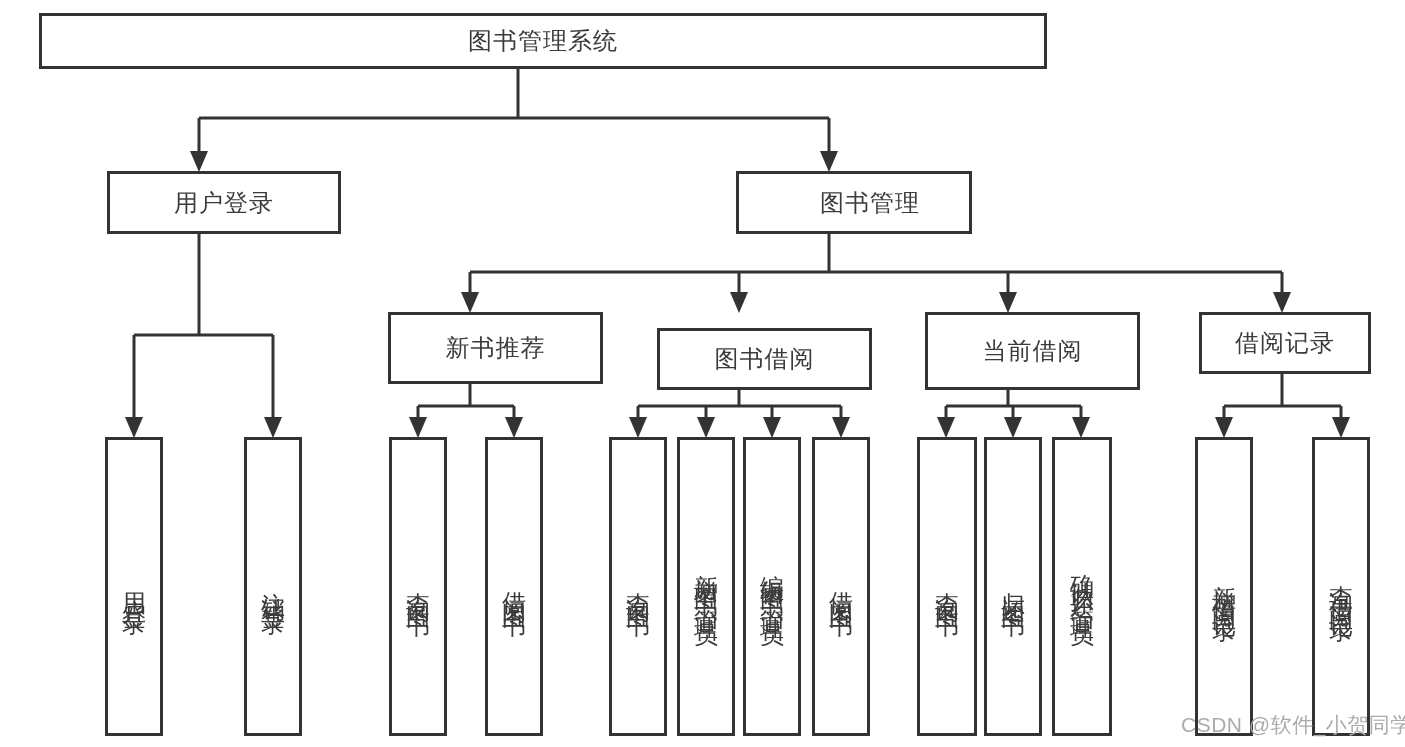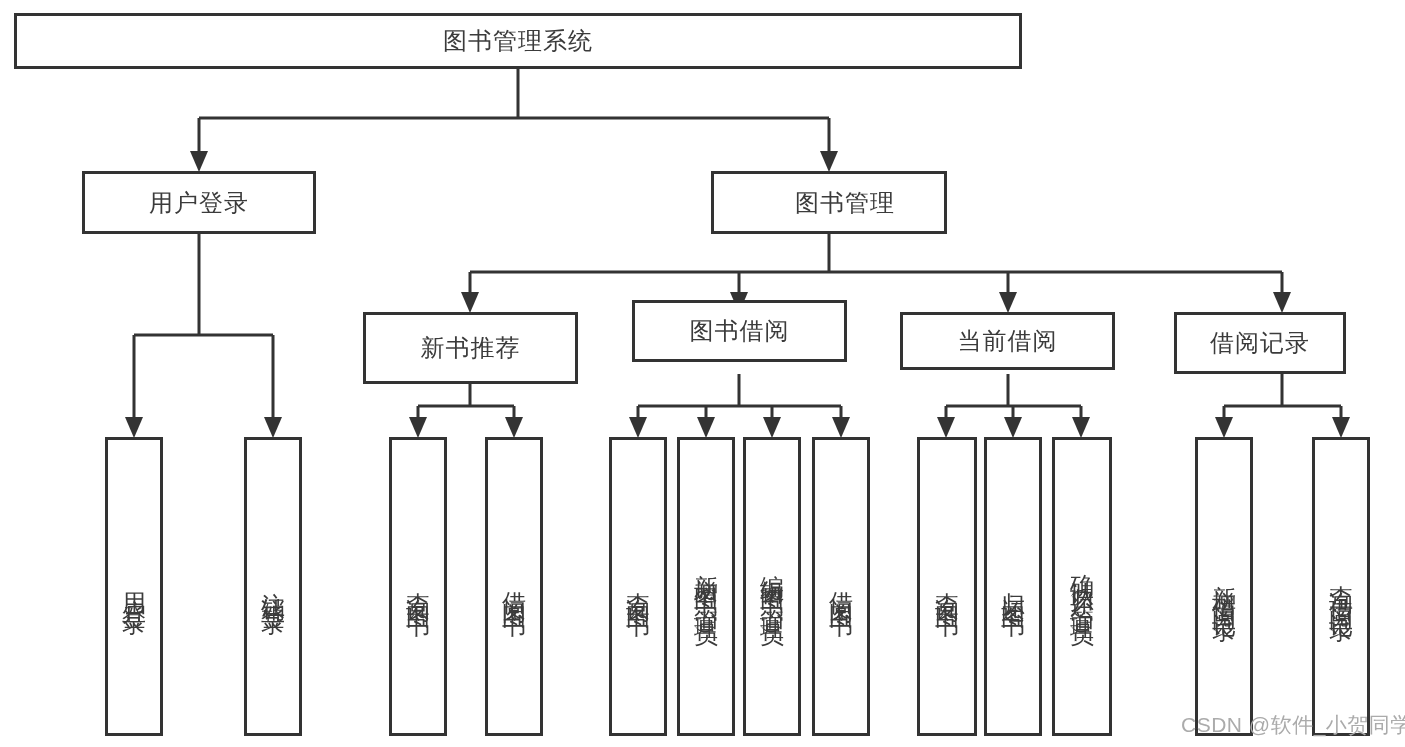--- a/index.html
+++ b/index.html
@@ -17,20 +17,21 @@
     position: absolute;
     box-sizing: border-box;
     border: 3px solid #333333;
     background: #ffffff;
     display: flex;
     align-items: center;
     justify-content: center;
     font-size: 24px;
     letter-spacing: 1px;
     white-space: nowrap;
+    margin-left: 25px;
   }
   .vbox {
     position: absolute;
     box-sizing: border-box;
     border: 3px solid #333333;
     background: #ffffff;
     top: 437px;
     width: 58px;
     height: 299px;
     display: flex;
@@ -106,24 +107,24 @@
   <div class="box" style="left:82px; top:171px; width:234px; height:63px;">
     <span>用户登录</span>
   </div>
   <div class="box" style="left:711px; top:171px; width:236px; height:63px;padding-left:32px;">
     <span>图书管理</span>
   </div>
 
   <div class="box" style="left:363px; top:312px; width:215px; height:72px;">
     <span>新书推荐</span>
   </div>
-  <div class="box" style="left:632px; top:300px; width:215px; height:62px;">
+  <div class="box" style="left:632px; top:328px; width:215px; height:62px;">
     <span>图书借阅</span>
   </div>
-  <div class="box" style="left:900px; top:312px; width:215px; height:58px;">
+  <div class="box" style="left:900px; top:312px; width:215px; height:78px;">
     <span>当前借阅</span>
   </div>
   <div class="box" style="left:1174px; top:312px; width:172px; height:62px;">
     <span>借阅记录</span>
   </div>
 
   <div class="vbox" style="left:105px;">
     <span>用户登录</span>
   </div>
   <div class="vbox" style="left:244px;">

